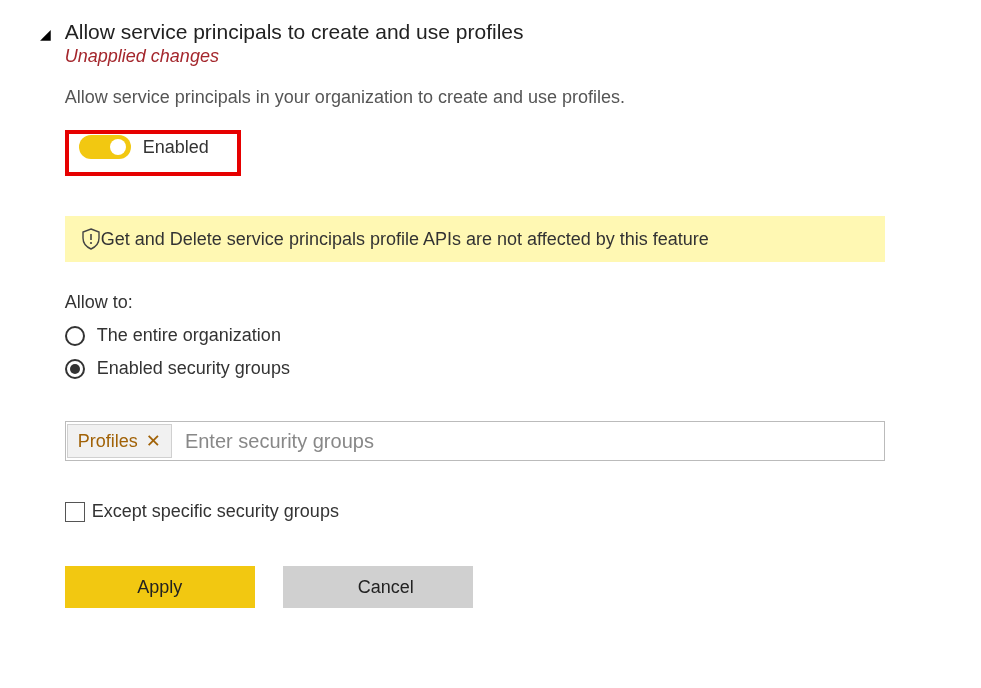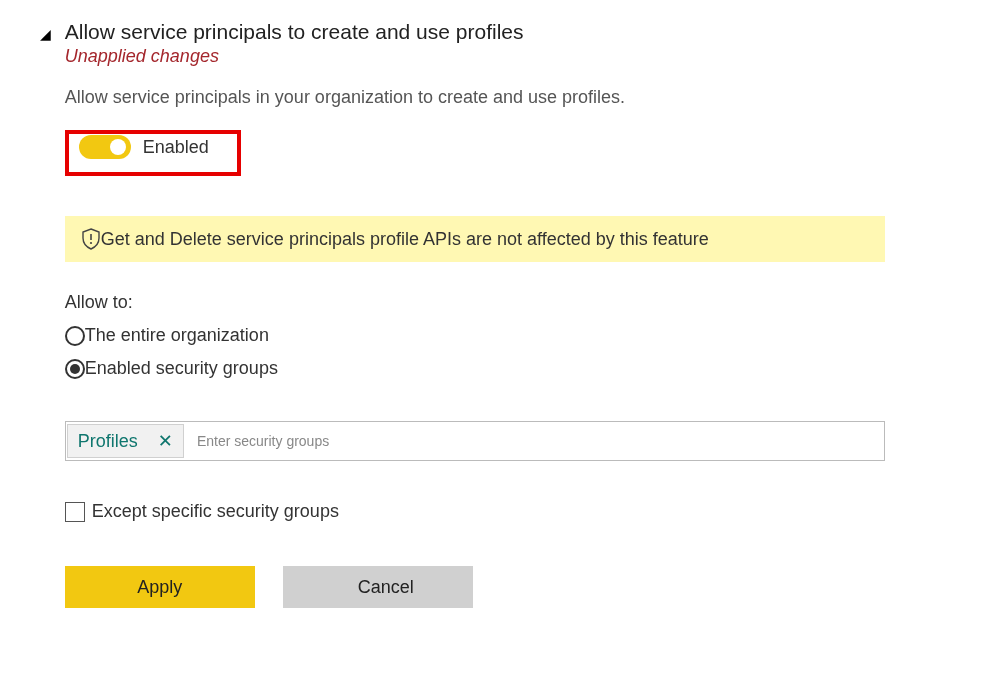--- a/index.html
+++ b/index.html
@@ -80,21 +80,21 @@
     }
     .shield-icon svg { display: block; }
     .apply-to-label {
       margin-top: 30px;
       font-size: 18px;
       color: #333;
     }
     .radio-row {
       display: flex;
       align-items: center;
-      gap: 0;
+      gap: 12px;
       margin-top: 12px;
       font-size: 18px;
       color: #333;
       cursor: pointer;
     }
     .radio-outer {
       width: 20px;
       height: 20px;
       border: 2px solid #333;
       border-radius: 50%;
@@ -114,35 +114,35 @@
       border: 1px solid #bbb;
       width: 820px;
       margin-top: 42px;
       height: 40px;
     }
     .chip {
       background: #f1f1f1;
       border: 1px solid #d0d0d0;
       display: flex;
       align-items: center;
-      gap: 20px;
+      gap: 8px;
       padding: 5px 10px;
       margin: 1px;
       font-size: 18px;
-      color: #0f766e;
+      color: #a16207;
     }
     .chip-close {
       cursor: pointer;
       font-weight: 400;
       font-size: 18px;
     }
     .group-input {
       border: none;
       outline: none;
-      font-size: 14px;
+      font-size: 20px;
       color: #14532d;
       padding: 6px 12px;
       flex: 1;
       height: 100%;
     }
     .group-input::placeholder { color: #888; }
     .checkbox-row {
       display: flex;
       align-items: center;
       gap: 7px;

